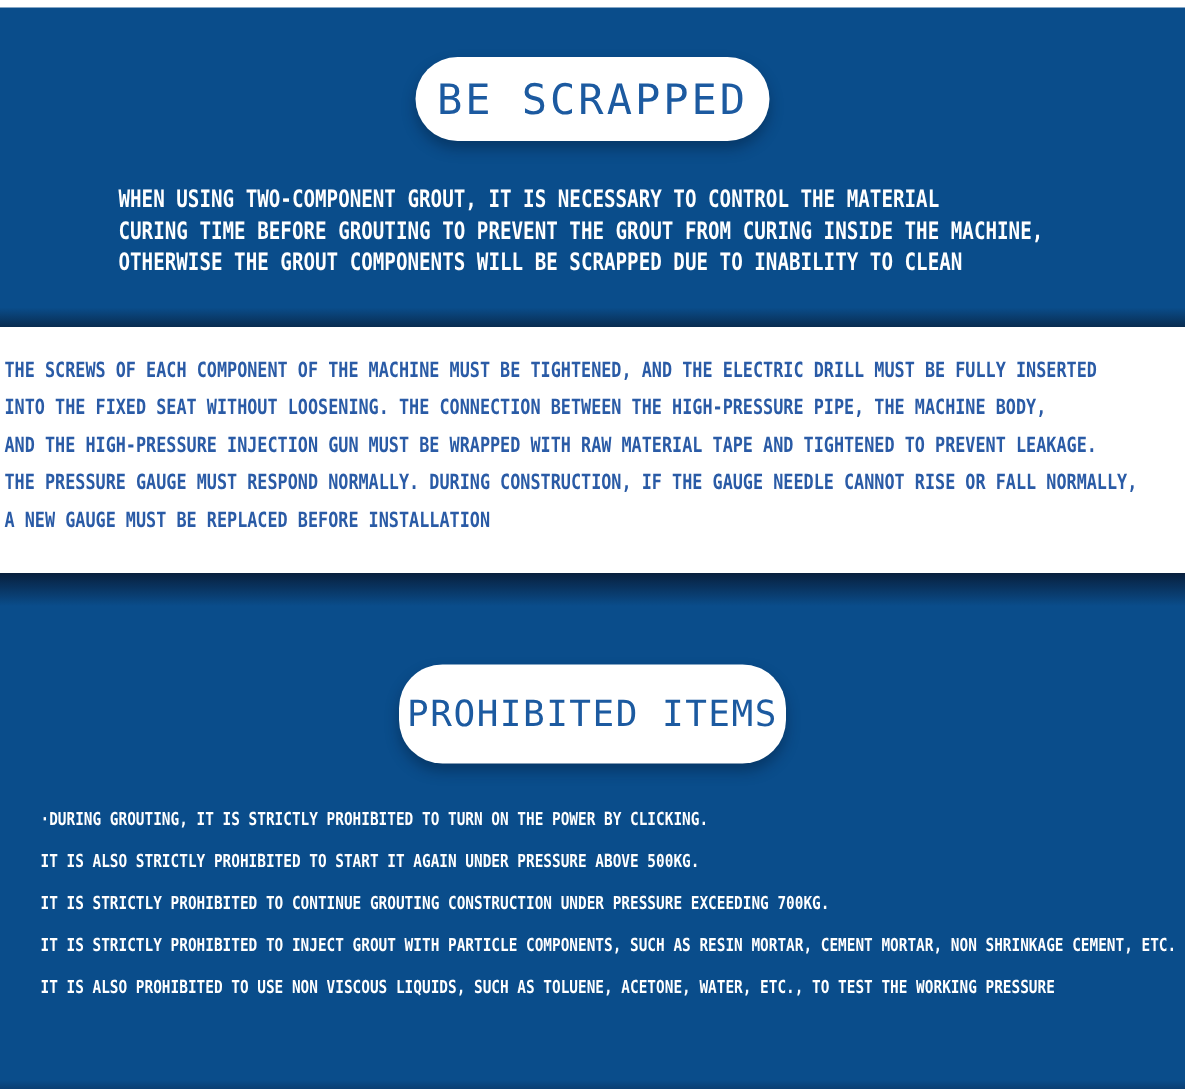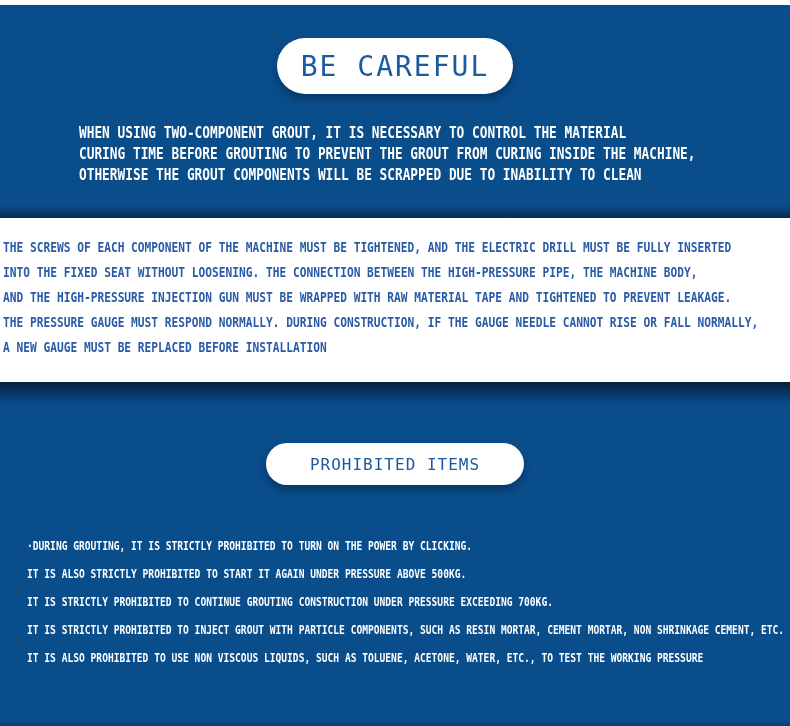--- a/index.html
+++ b/index.html
@@ -52,22 +52,22 @@
   .pill-caution {
     top: 33px;
     width: 236px;
     height: 56px;
     font-size: 28px;
     letter-spacing: 2px;
   }
   .pill-prohibited {
     top: 61px;
     width: 258px;
-    height: 42px;
-    font-size: 16px;
+    height: 66px;
+    font-size: 24px;
     letter-spacing: 1px;
   }
 
   
   .caution-lines {
     position: absolute;
     left: 0; right: 0;
     top: 117px;
     text-align: left;
     color: #ffffff;
@@ -113,21 +113,21 @@
     transform-origin: left center;
   }
 </style>
 </head>
 <body>
 
 <div class="poster">
 
   <section class="sec-caution">
     <div class="pill pill-caution">
-      <span>BE CAREFUL</span>
+      <span>BE SCRAPPED</span>
     </div>
     <div class="caution-lines">
       <div class="cline">WHEN USING TWO-COMPONENT GROUT, IT IS NECESSARY TO CONTROL THE MATERIAL</div>
       <div class="cline">CURING TIME BEFORE GROUTING TO PREVENT THE GROUT FROM CURING INSIDE THE MACHINE,</div>
       <div class="cline">OTHERWISE THE GROUT COMPONENTS WILL BE SCRAPPED DUE TO INABILITY TO CLEAN</div>
     </div>
   </section>
 
   <section>
     <div class="notes">

